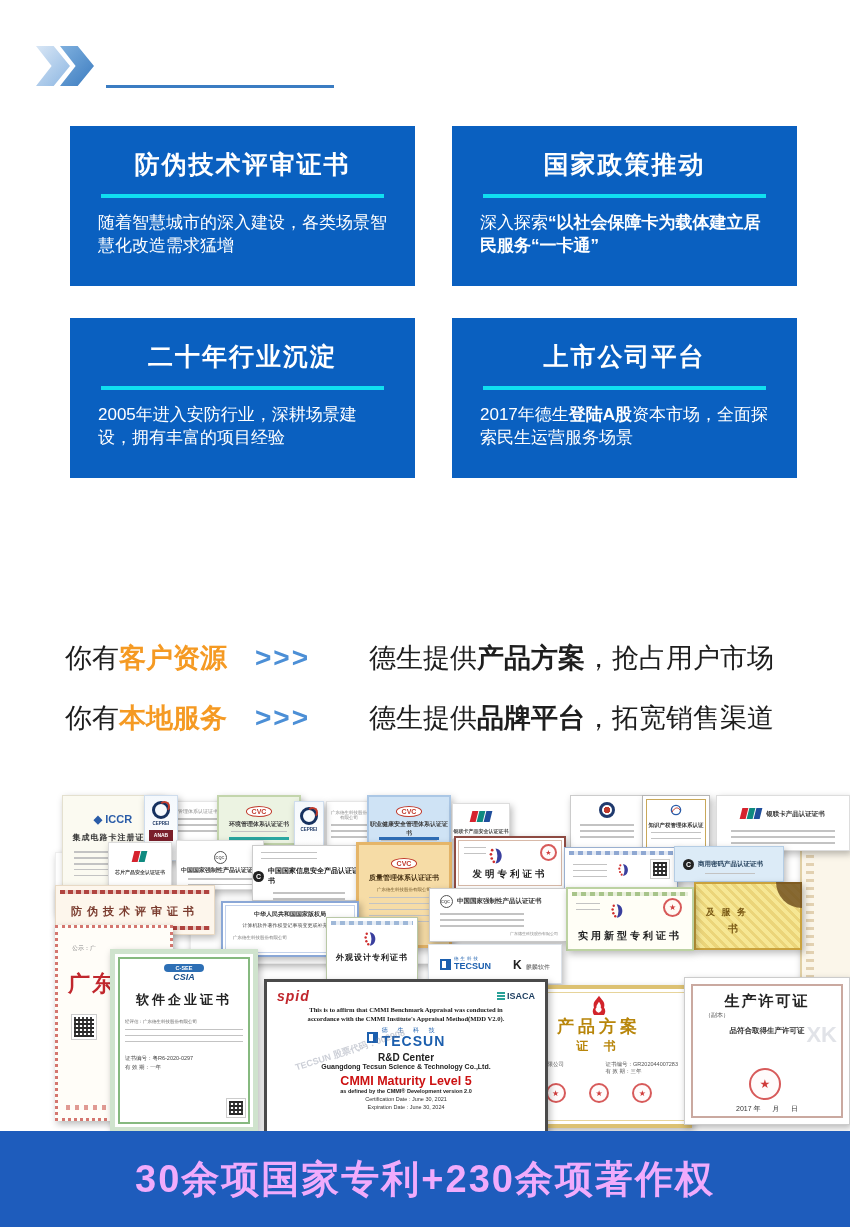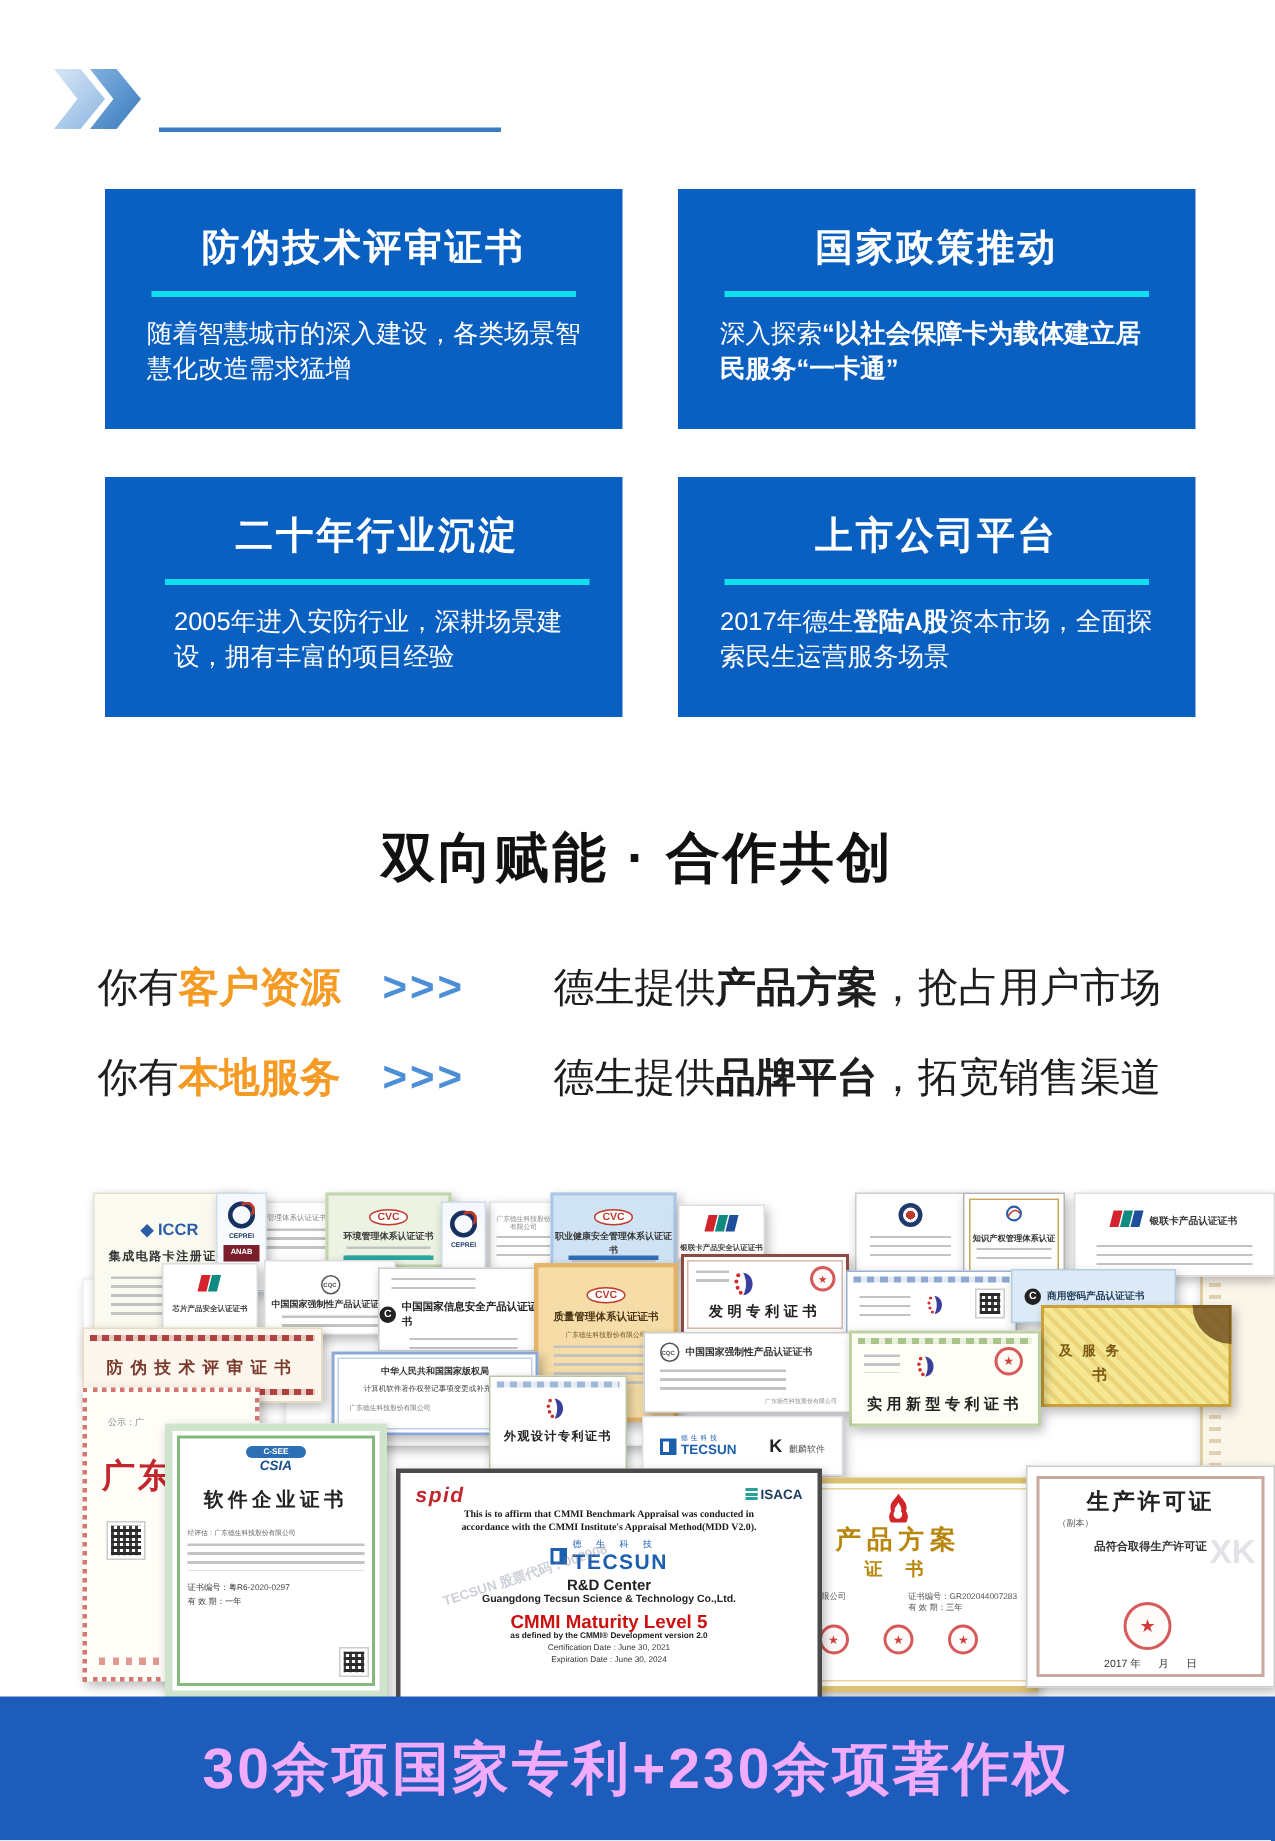--- a/index.html
+++ b/index.html
@@ -10,21 +10,21 @@
   
   .chev{position:absolute;width:34px;height:40px;clip-path:polygon(0 0,52% 0,100% 50%,52% 100%,0 100%,46% 50%);}
   #chev1{left:36px;top:46px;background:linear-gradient(135deg,#d8e6f5,#8cb6e2);}
   #chev2{left:60px;top:46px;background:linear-gradient(135deg,#7fb0de,#3c7cc0);}
   .hdr-title{position:absolute;left:106px;top:46px;font-size:27px;font-weight:800;color:#141414;letter-spacing:4px;}
   .hdr-underline{position:absolute;left:106px;top:85px;width:228px;height:3px;background:#3b7cc2;}
 
   
   .adv-card{position:absolute;width:345px;height:160px;background:#0a60c0;color:#fff;}
   #card0{left:70px;top:126px;}#card1{left:452px;top:126px;}
-  #card2{left:70px;top:318px;padding-left:18px;}#card3{left:452px;top:318px;}
+  #card2{left:70px;top:318px;}#card3{left:452px;top:318px;}
   .adv-title{margin-top:22px;text-align:center;font-size:25px;font-weight:800;letter-spacing:2px;}
   .adv-divider{width:283px;height:4px;background:#10dff0;margin:13px auto 0;}
   .adv-body{margin:13px 28px 0;font-size:17px;line-height:1.36;}
   .adv-body b{font-weight:800;}
 
   
   .coop-heading{position:absolute;left:0;top:548px;width:100%;text-align:center;font-size:36px;font-weight:900;color:#111;letter-spacing:2px;}
   .coop-row{position:absolute;left:65px;display:flex;align-items:baseline;font-size:27px;color:#1e1e1e;white-space:nowrap;}
   #crow0{top:640px;}#crow1{top:700px;}
   .coop-left{width:190px;}
@@ -128,21 +128,21 @@
   #c16{left:564px;top:67px;width:114px;height:46px;border:1px solid #9ab0d0;}
   #c16::before{content:"";position:absolute;left:4px;right:4px;top:3px;height:4px;background:repeating-linear-gradient(90deg,#8fa8d2 0 5px,rgba(143,168,210,.25) 5px 9px);}
   #c16 .plines{position:absolute;left:8px;top:16px;width:34px;height:16px;}
   #c16 svg{position:absolute;left:52px;top:14px;}
   #c16 .qr{position:absolute;right:8px;top:12px;width:18px;height:18px;}
 
   #c17{left:674px;top:66px;width:110px;height:36px;background:#dcebf7;border:1px solid #b5cde4;display:flex;align-items:center;gap:4px;padding:0 8px;}
   #c17 .ct6b{font-size:6.5px;font-weight:bold;color:#1d3a56;}
   #c17 .plines{position:absolute;left:30px;bottom:4px;width:50px;height:4px;}
 
-  #c18{left:694px;top:90px;width:127px;height:68px;background:#f6e794;background-image:repeating-linear-gradient(45deg,rgba(210,170,60,.30) 0 3px,transparent 3px 7px);border:2px solid #caa23c;}
+  #c18{left:694px;top:102px;width:108px;height:68px;background:#f6e794;background-image:repeating-linear-gradient(45deg,rgba(210,170,60,.30) 0 3px,transparent 3px 7px);border:2px solid #caa23c;}
   #c18::after{content:"";position:absolute;right:-2px;top:-2px;width:26px;height:26px;background:#6b4a1a;border-radius:0 0 0 100%;opacity:.8;}
   #c18 .frag{position:absolute;left:10px;top:22px;font-size:9px;font-weight:bold;color:#7a5a16;letter-spacing:2px;}
   #c18 .frag2{position:absolute;left:32px;top:38px;font-size:10px;font-weight:bold;color:#7a5a16;}
 
   #c19{left:55px;top:105px;width:160px;height:50px;background:#fdf6ec;border:1px solid #e8d9c4;}
   #c19::before,#c19::after{content:"";position:absolute;left:4px;right:4px;height:4px;background:repeating-linear-gradient(90deg,#b0433f 0 5px,rgba(176,67,63,.25) 5px 8px);}
   #c19::before{top:4px;}#c19::after{bottom:4px;}
   #c19 .ttl{margin-top:18px;text-align:center;font-family:"Liberation Serif",serif;font-size:11px;font-weight:bold;color:#7a3b2e;letter-spacing:5px;}
 
   #c20{left:55px;top:145px;width:118px;height:196px;border:3px dotted #d4766f;background:#fffdf8;}
@@ -253,21 +253,20 @@
     <div class="adv-title">二十年行业沉淀</div>
     <div class="adv-divider"></div>
     <p class="adv-body"><span>2005年进入安防行业，深耕场景建设，拥有丰富的项目经验</span></p>
   </div>
   <div class="adv-card" id="card3">
     <div class="adv-title">上市公司平台</div>
     <div class="adv-divider"></div>
     <p class="adv-body"><span>2017年德生</span><b>登陆A股</b><span>资本市场，全面探索民生运营服务场景</span></p>
   </div>
 
-  <h2 class="coop-heading">双向赋能 · 合作共创</h2>
   <div class="coop-row" id="crow0">
     <div class="coop-left"><span>你有</span><b>客户资源</b></div>
     <span class="arrows">&gt;&gt;&gt;</span>
     <div class="coop-text"><span>德生提供</span><b>产品方案</b><span>，抢占用户市场</span></div>
   </div>
   <div class="coop-row" id="crow1">
     <div class="coop-left"><span>你有</span><b>本地服务</b></div>
     <span class="arrows">&gt;&gt;&gt;</span>
     <div class="coop-text"><span>德生提供</span><b>品牌平台</b><span>，拓宽销售渠道</span></div>
   </div>

